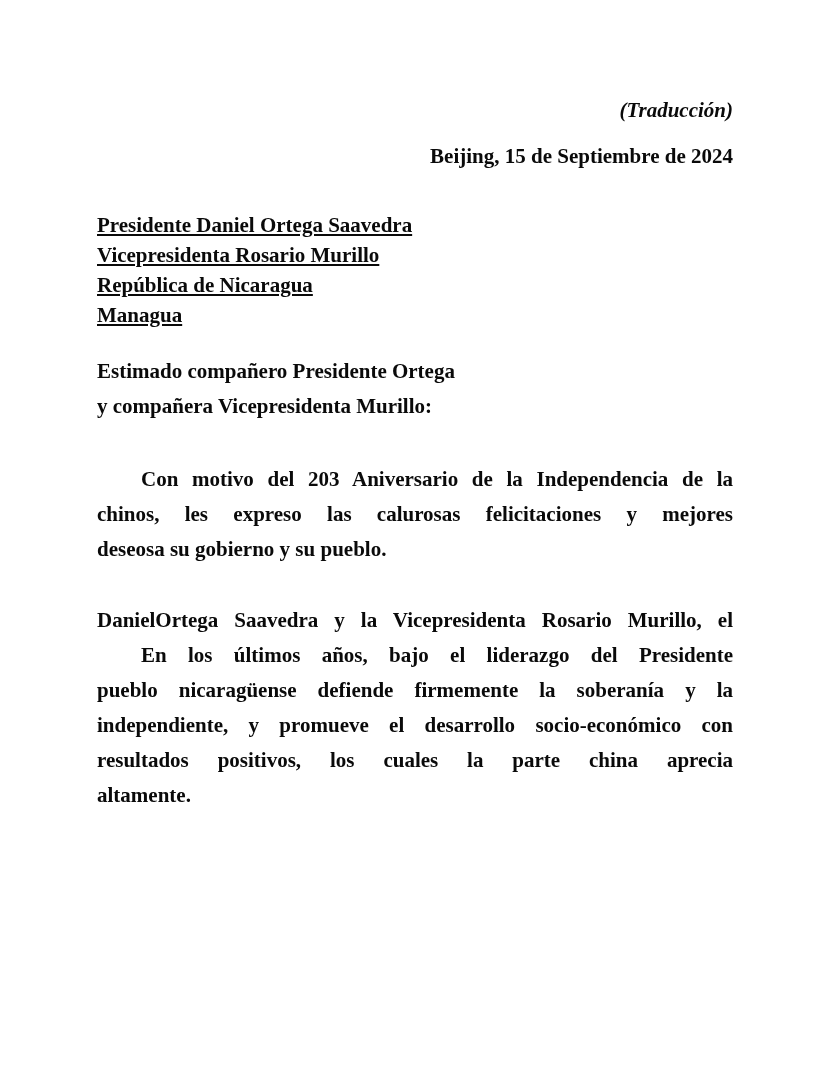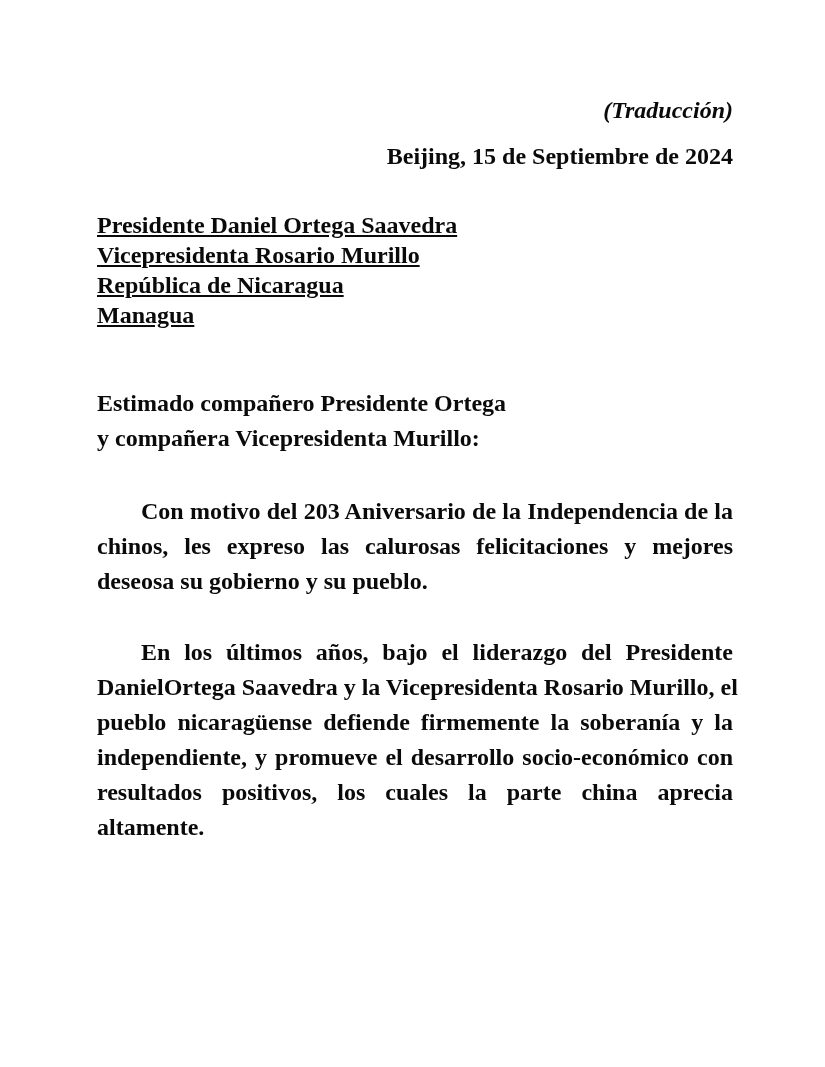--- a/index.html
+++ b/index.html
@@ -8,21 +8,21 @@
     background: #ffffff;
   }
   .sheet {
     position: relative;
     width: 825px;
     height: 1067px;
     background: #ffffff;
     color: #0a0a0a;
     font-family: "Liberation Serif", "DejaVu Serif", serif;
     font-weight: bold;
-    font-size: 24px;
+    font-size: 21px;
     overflow: hidden;
     box-sizing: border-box;
     padding: 96px 92px 0 97px;
   }
   .right-line {
     text-align: right;
     line-height: 28px;
   }
   .translation-note {
     font-style: italic;
@@ -30,21 +30,21 @@
   .dateline {
     margin-top: 18px;
   }
   .address-block {
     margin-top: 40px;
     line-height: 30px;
     text-align: left;
     text-decoration: underline;
   }
   .salutation-block {
-    margin-top: 56px;
+    margin-top: 24px;
     line-height: 35px;
     text-align: left;
   }
   .paragraph {
     line-height: 35px;
   }
   .paragraph.p1 { margin-top: 38px; }
   .paragraph.p2 { margin-top: 36px; }
   .jline {
     text-align: justify;
@@ -80,21 +80,21 @@
     <div>y compañera Vicepresidenta Murillo:</div>
   </div>
 
   <div class="paragraph p1">
     <div class="jline indent">Con motivo del 203 Aniversario de la Independencia de la</div>
     <div class="jline">chinos, les expreso las calurosas felicitaciones y mejores</div>
     <div class="lastline">deseosa su gobierno y su pueblo.</div>
   </div>
 
   <div class="paragraph p2">
+    <div class="jline">DanielOrtega Saavedra y la Vicepresidenta Rosario Murillo, el</div>
     <div class="jline indent">En los últimos años, bajo el liderazgo del Presidente</div>
-    <div class="jline">DanielOrtega Saavedra y la Vicepresidenta Rosario Murillo, el</div>
     <div class="jline">pueblo nicaragüense defiende firmemente la soberanía y la</div>
     <div class="jline">independiente, y promueve el desarrollo socio-económico con</div>
     <div class="jline">resultados positivos, los cuales la parte china aprecia</div>
     <div class="lastline">altamente.</div>
   </div>
 
 </div>
 
 </body></html>

